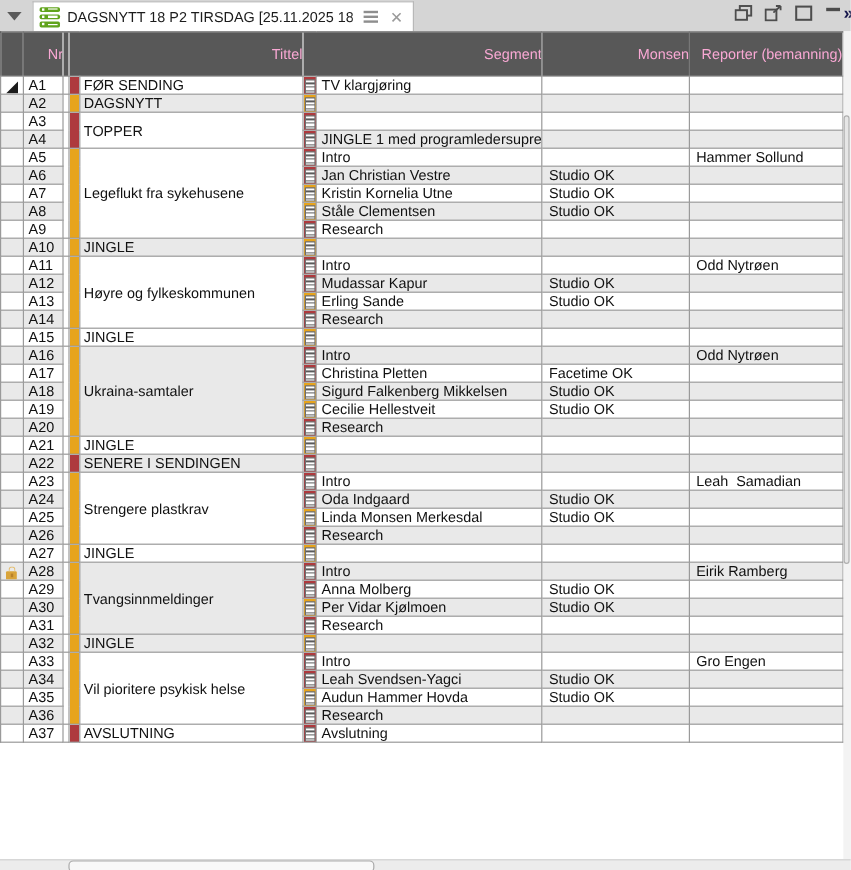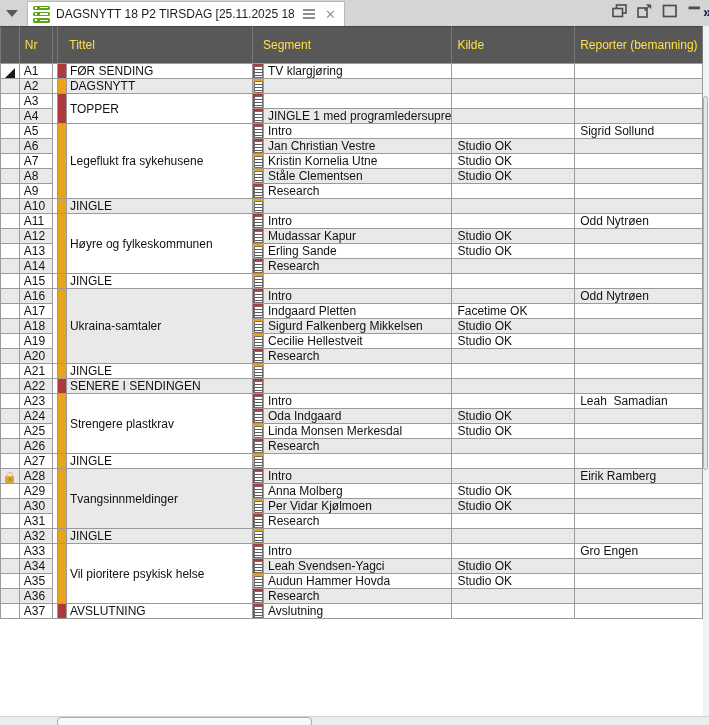--- a/index.html
+++ b/index.html
@@ -23,21 +23,21 @@
   .menu-ic span{display:block;height:2px;background:#8e8e8e;}
   .close-ic{margin-left:10px;color:#9a9a9a;font-size:13px;font-weight:bold;line-height:1;flex:none;}
   .winctrl{position:absolute;left:612px;top:4px;display:flex;gap:9px;align-items:flex-start;}
   .wbtn{width:16px;height:14px;display:block;}
   .overflow-arrow{position:absolute;left:703px;top:3px;font-size:15px;font-weight:bold;color:#14144a;}
   
   .grid{position:absolute;left:0;top:26px;width:703px;height:699px;overflow:hidden;background:#fff;}
   table{border-collapse:collapse;table-layout:fixed;}
   th,td{padding:0;overflow:hidden;white-space:pre;box-sizing:border-box;}
   thead tr{height:37px;}
-  thead th{background:#585858;color:#fde047;font-weight:normal;font-size:12px;text-align:left;
+  thead th{background:#585858;color:#f9a8d4;font-weight:normal;font-size:12px;text-align:right;
     border:1px solid #777;border-top:1px solid #444;border-bottom:1px solid #9a9a9a;}
   th.h-nr{padding-left:5px;}
   th.h-tittel{padding-left:11px;}
   th.h-seg{padding-left:10px;}
   th.h-kilde,th.h-rep{padding-left:5px;}
   tbody tr{height:15px;}
   tbody td{border:1px solid #9a9a9a;background:#fff;font-size:12px;vertical-align:middle;}
   td.alt{background:#e9e9e9;}
   td.gap{background:#ffffff;}
   td.nr{padding-left:4px;}
@@ -113,21 +113,21 @@
           <col style="width: 125px;">
           <col style="width: 128px;">
         </colgroup>
         <thead>
           <tr>
             <th class="h-c0"></th>
             <th class="h-nr">Nr</th>
             <th class="h-gap"></th>
             <th class="h-tittel" colspan="2">Tittel</th>
             <th class="h-seg" colspan="2">Segment</th>
-            <th class="h-kilde">Kilde</th>
+            <th class="h-kilde">Monsen</th>
             <th class="h-rep">Reporter (bemanning)</th>
           </tr>
         </thead>
         <tbody>
           <tr>
             <td class="c0"><div class="tri"></div></td>
             <td class="nr">A1</td>
             <td class="gap" rowspan="1"></td>
             <td class="marker" rowspan="1" style="background: rgb(174, 58, 62);"></td>
             <td class="tittel" rowspan="1">FØR SENDING</td>
@@ -168,21 +168,21 @@
           </tr>
           <tr>
             <td class="c0"></td>
             <td class="nr">A5</td>
             <td class="gap" rowspan="5"></td>
             <td class="marker" rowspan="5" style="background: rgb(231, 164, 28);"></td>
             <td class="tittel" rowspan="5">Legeflukt fra sykehusene</td>
             <td class="strip" style="background: rgb(174, 58, 62);"><div class="sicon"></div></td>
             <td class="seg">Intro</td>
             <td class="kilde"></td>
-            <td class="rep">Sigrid Sollund</td>
+            <td class="rep">Hammer Sollund</td>
           </tr>
           <tr>
             <td class="c0 alt"></td>
             <td class="nr alt">A6</td>
             <td class="strip" style="background: rgb(174, 58, 62);"><div class="sicon"></div></td>
             <td class="seg alt">Jan Christian Vestre</td>
             <td class="kilde alt">Studio OK</td>
             <td class="rep alt"></td>
           </tr>
           <tr>
@@ -274,21 +274,21 @@
             <td class="tittel alt" rowspan="5">Ukraina-samtaler</td>
             <td class="strip" style="background: rgb(174, 58, 62);"><div class="sicon"></div></td>
             <td class="seg alt">Intro</td>
             <td class="kilde alt"></td>
             <td class="rep alt">Odd Nytrøen</td>
           </tr>
           <tr>
             <td class="c0"></td>
             <td class="nr">A17</td>
             <td class="strip" style="background: rgb(174, 58, 62);"><div class="sicon"></div></td>
-            <td class="seg">Indgaard Pletten</td>
+            <td class="seg">Christina Pletten</td>
             <td class="kilde">Facetime OK</td>
             <td class="rep"></td>
           </tr>
           <tr>
             <td class="c0 alt"></td>
             <td class="nr alt">A18</td>
             <td class="strip" style="background: rgb(231, 164, 28);"><div class="sicon"></div></td>
             <td class="seg alt">Sigurd Falkenberg Mikkelsen</td>
             <td class="kilde alt">Studio OK</td>
             <td class="rep alt"></td>

